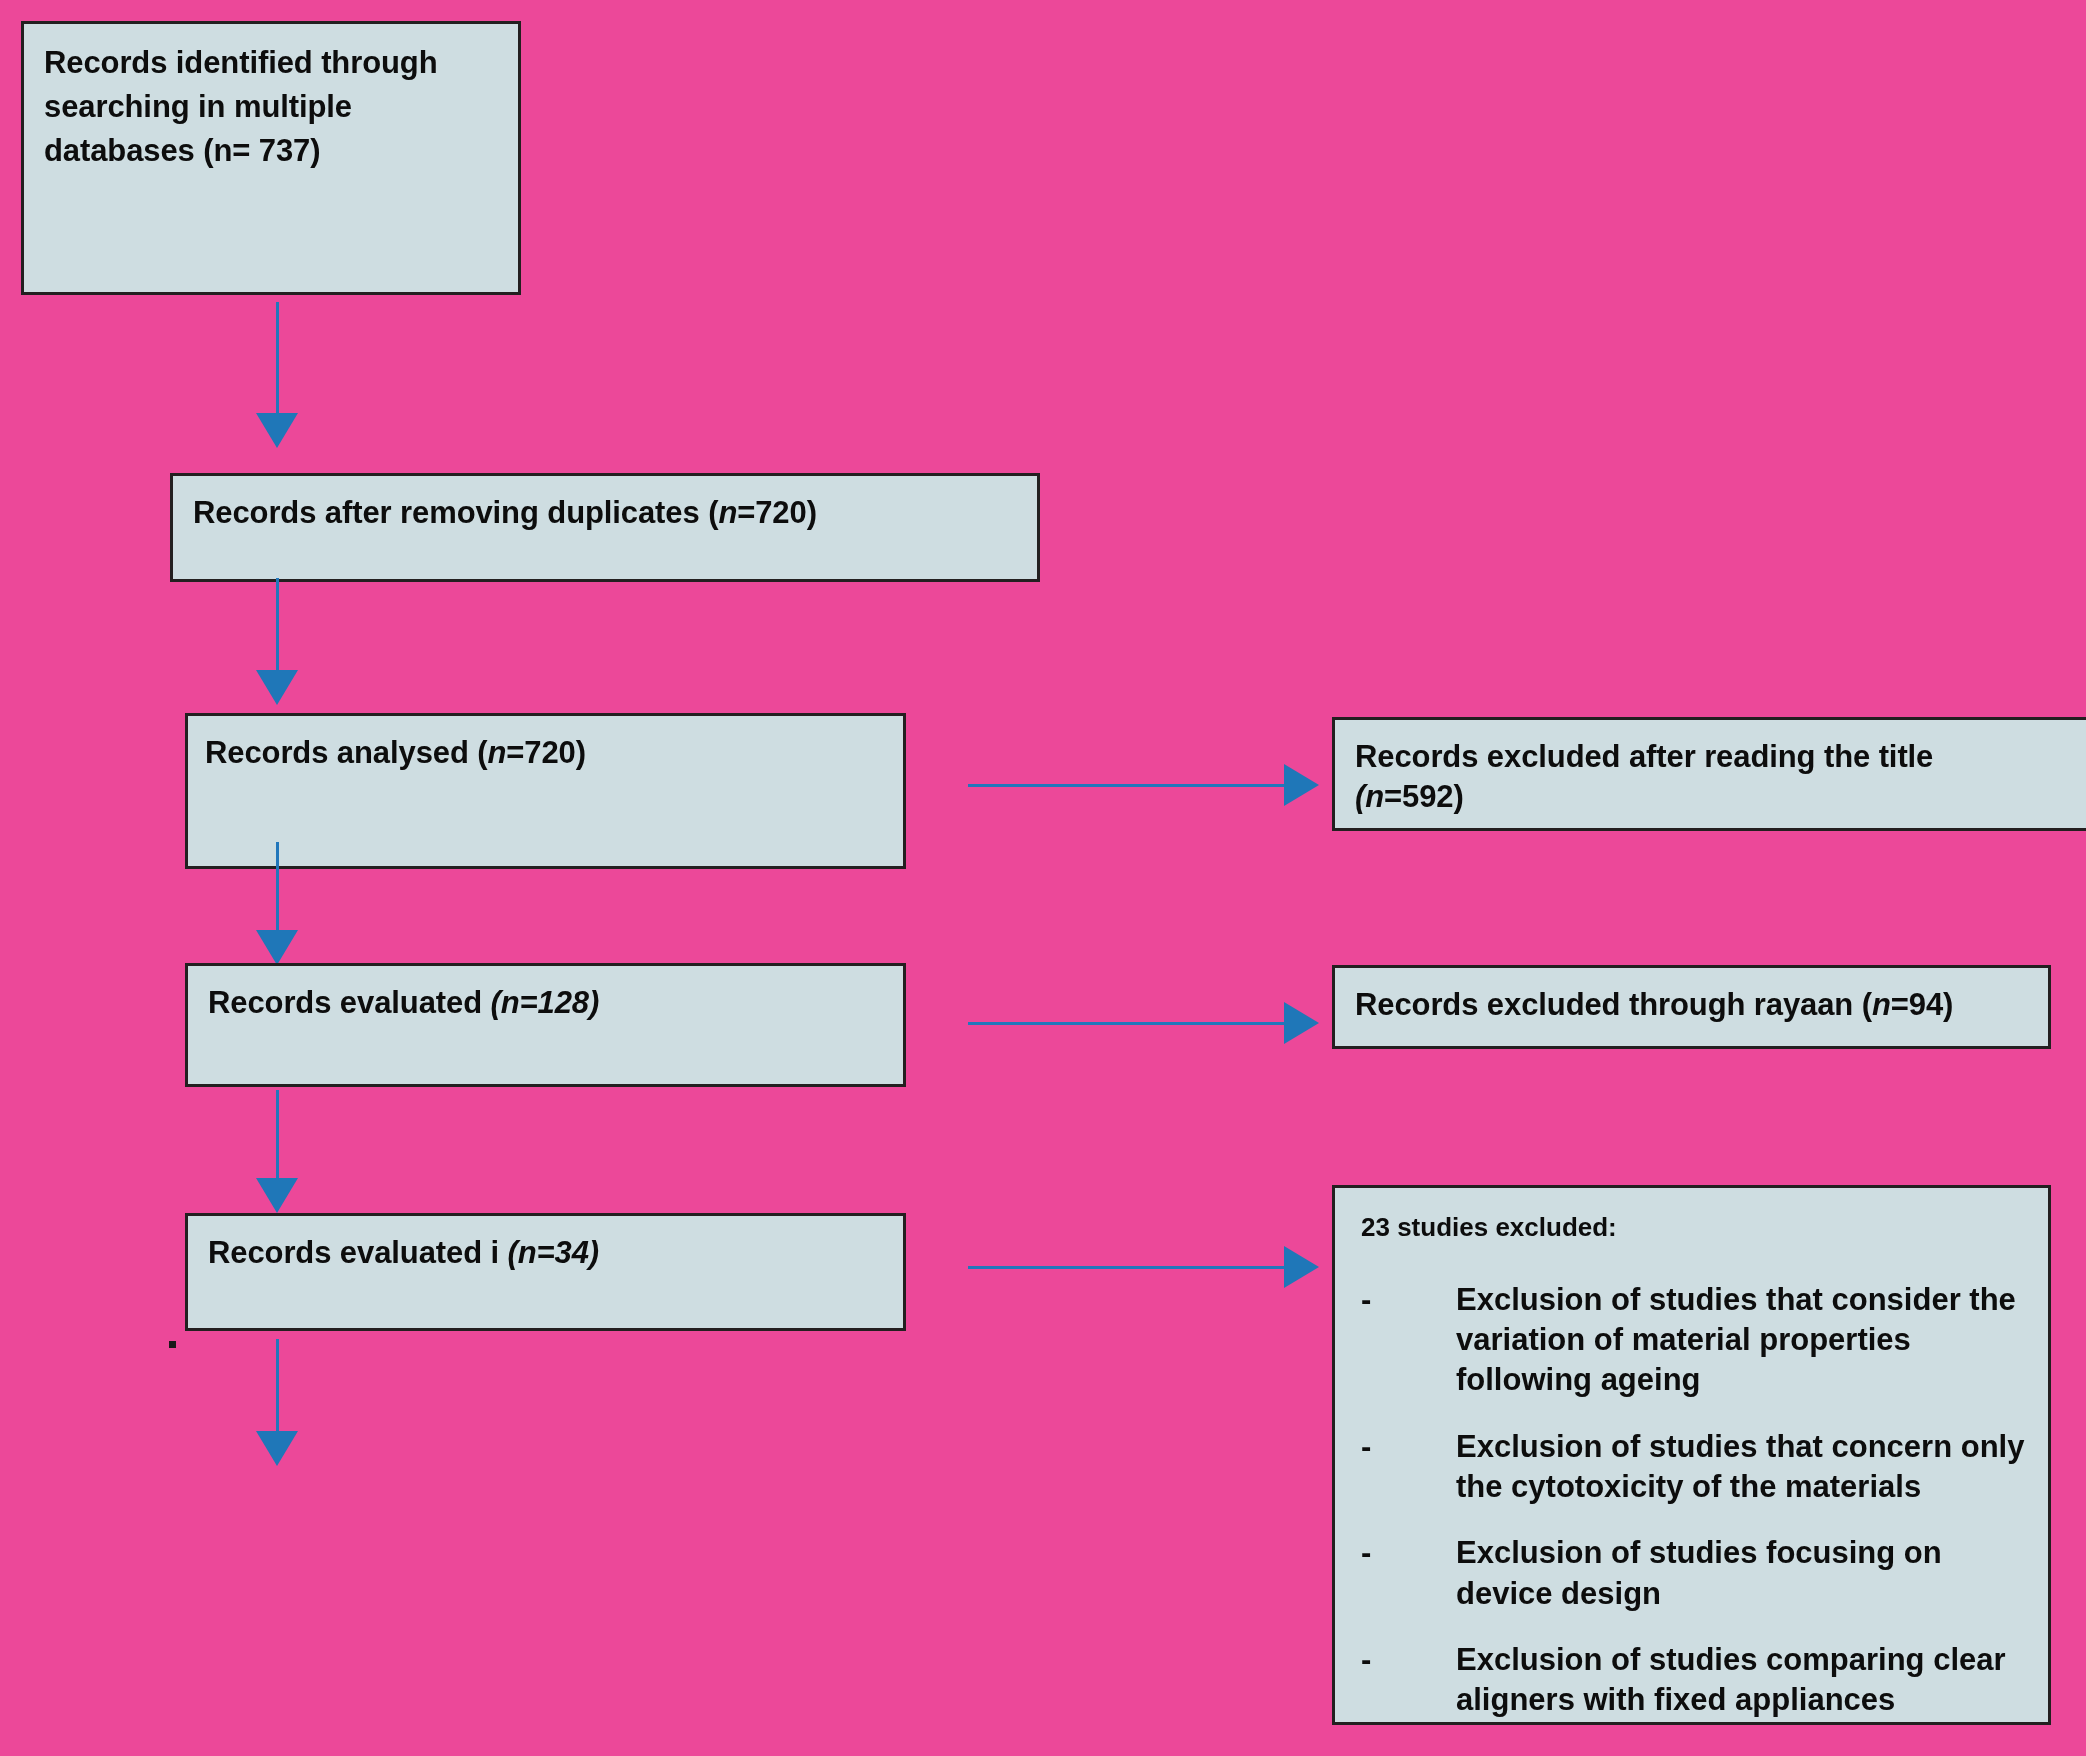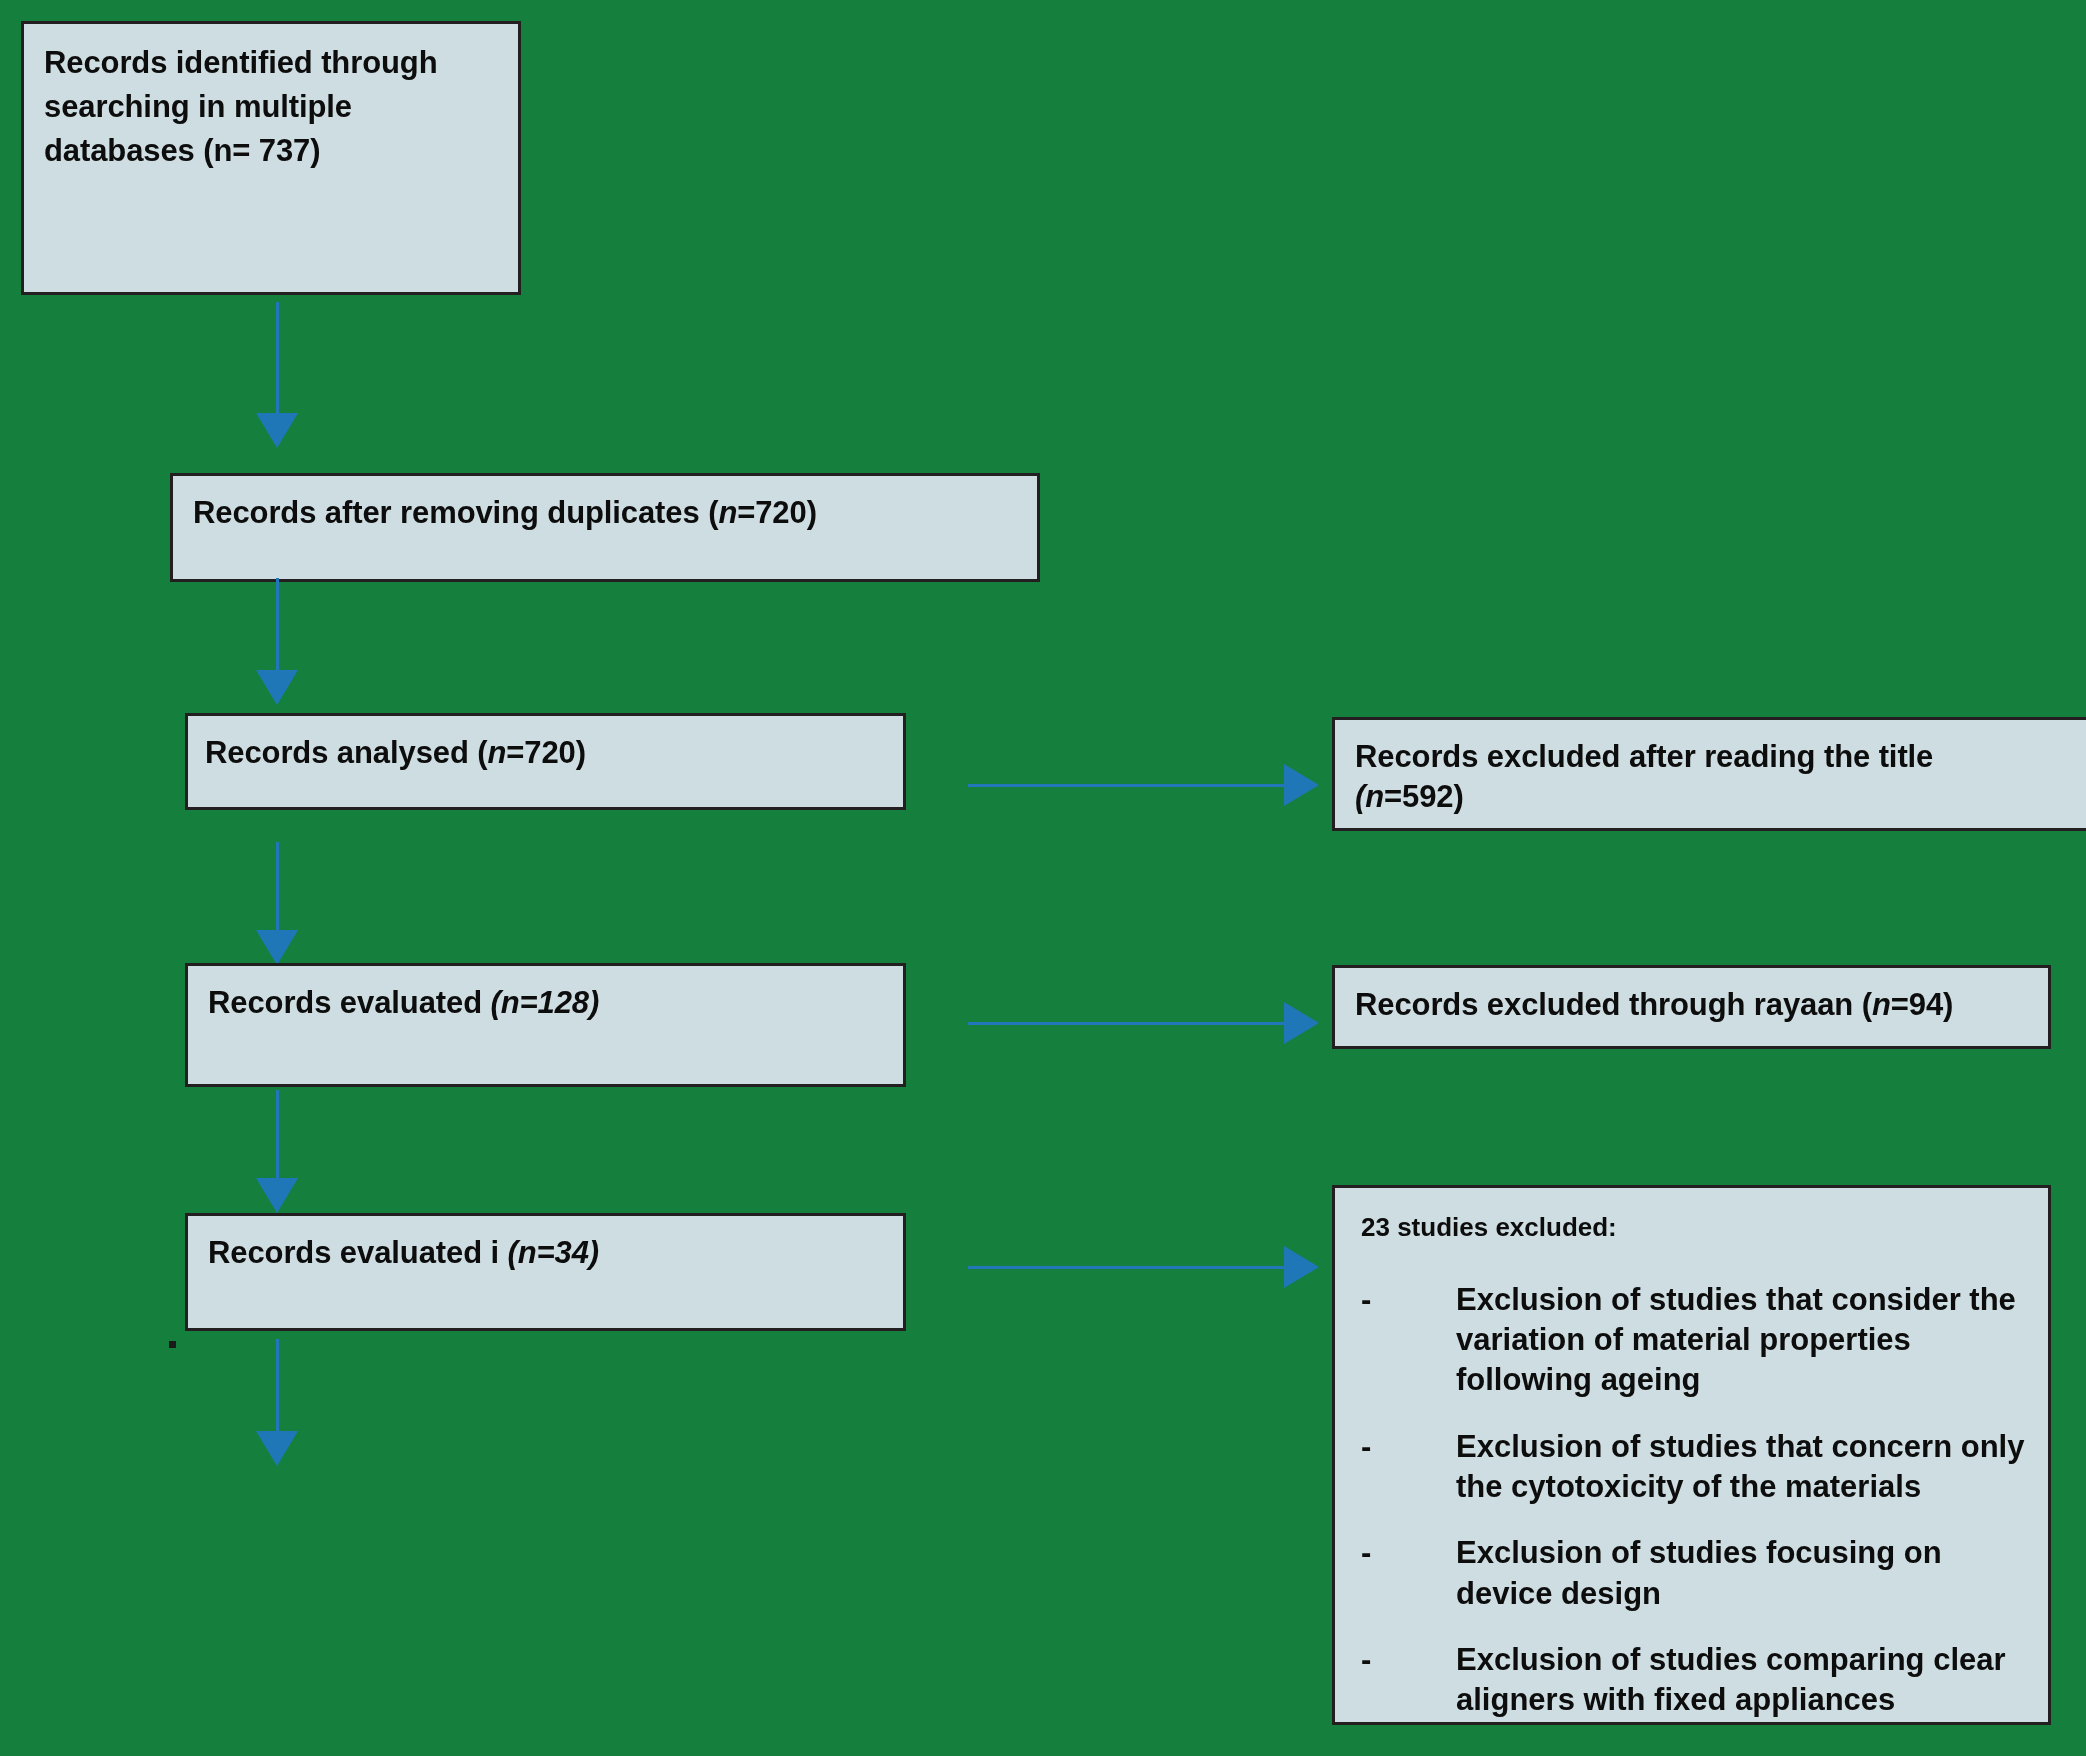--- a/index.html
+++ b/index.html
@@ -5,21 +5,21 @@
 <style>
   html, body {
     margin: 0;
     padding: 0;
     background: #ffffff;
   }
   #canvas {
     position: relative;
     width: 2087px;
     height: 1756px;
-    background: #15803d;
+    background: #ec4899;
     font-family: "Liberation Sans", "DejaVu Sans", sans-serif;
     overflow: hidden;
   }
   .box {
     position: absolute;
     background: #cedde1;
     border: 3.1px solid #231f20;
     box-sizing: border-box;
     padding: 17px 20px;
     color: #0d0d0d;
@@ -136,21 +136,21 @@
 
   <div class="box" style="left:170px; top:461px; width:870px; height:109px;margin-top:12px;">
     <span class="txt"><span>Records after removing duplicates (</span><span class="nitalic">n</span><span>=720)</span></span>
   </div>
 
   <div class="arrow-v" style="left:254px; top:578px; width:46px; height:127px;">
     <div class="shaft" style="height:96px;"></div>
     <div class="head"></div>
   </div>
 
-  <div class="box" style="left:185px; top:713px; width:721px; height:97px;padding-left:17px;">
+  <div class="box" style="left:185px; top:713px; width:721px; height:156px;padding-left:17px;">
     <span class="txt"><span>Records analysed (</span><span class="nitalic">n</span><span>=720)</span></span>
   </div>
 
   <div class="arrow-h" style="left:968px; top:762px; width:351px; height:46px;">
     <div class="shaft" style="width:316px;"></div>
     <div class="head"></div>
   </div>
 
   <div class="box" style="left:1332px; top:717px; width:796px; height:114px;">
     <span class="txt">Records excluded after reading the title</span>

